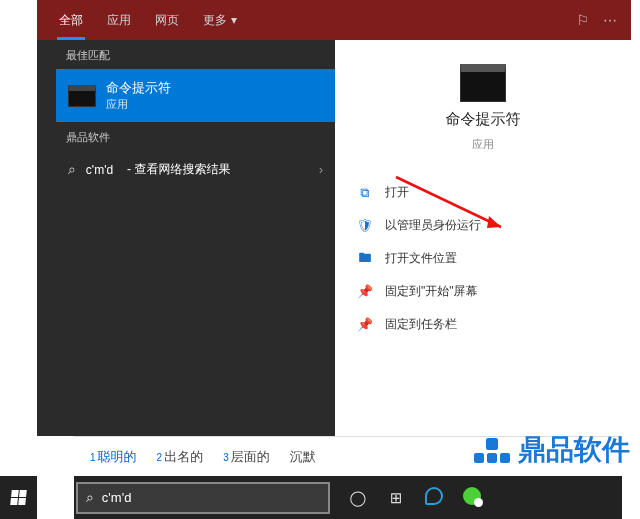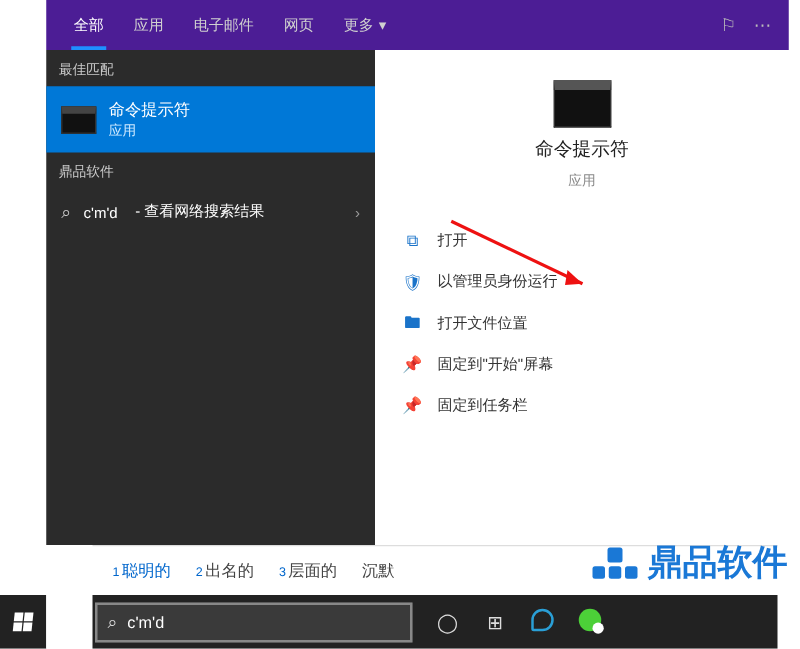--- a/index.html
+++ b/index.html
@@ -1,26 +1,26 @@
 <!DOCTYPE html>
 <html><head>
 <meta charset="utf-8">
 <style>
   * { margin: 0; padding: 0; box-sizing: border-box; font-family: "Microsoft YaHei", "Segoe UI", sans-serif; }
   body { width: 640px; height: 519px; background: #fff; position: relative; overflow: hidden; }
   .shell { position: absolute; left: 37px; top: 0; width: 594px; height: 519px; background: #fff; }
-  .tabs { height: 40px; background: #4c1d95; display: flex; align-items: center; color: #d0d0d0; font-size: 12px; padding-left: 10px; }
+  .tabs { height: 40px; background: #7f1d1d; display: flex; align-items: center; color: #d0d0d0; font-size: 12px; padding-left: 10px; }
   .tab { padding: 0 12px; height: 40px; display: flex; align-items: center; cursor: pointer; position: relative; }
   .tab.active { color: #fff; }
   .tab.active::after { content: ""; position: absolute; left: 10px; right: 10px; bottom: 0; height: 3px; background: #1e90ff; }
   .tab-more { display: flex; align-items: center; gap: 4px; justify-content: space-between; }
   .tabs-spacer { flex: 1; }
   .tabs-right { display: flex; align-items: center; gap: 14px; padding-right: 14px; color: #bbb; font-size: 14px; }
   .main { display: flex; height: 396px; }
-  .left { width: 263px; background: #2b2b2b; color: #ddd; display: flex; flex-direction: column; }
+  .left { width: 298px; background: #2b2b2b; color: #ddd; display: flex; flex-direction: column; padding-left: 19px; }
   .section-h { font-size: 11px; color: #ccc; padding: 8px 10px 6px; }
   .result-item { display: flex; align-items: center; gap: 10px; padding: 10px 12px; }
   .result-item.sel { background: #0078d7; color: #fff; }
   .app-ico { width: 28px; height: 22px; background: #111; border: 1px solid #333; border-top: 6px solid #444; }
   .result-txt .t1 { font-size: 13px; }
   .result-txt .t2 { font-size: 11px; color: #cde9ff; }
   .web-item { display: flex; align-items: center; padding: 10px 12px; gap: 10px; font-size: 12px; cursor: pointer; }
   .web-item .sico { font-size: 14px; color: #ccc; }
   .web-item .q { color: #fff; }
   .web-item .hint { color: #ffffff; margin-left: 4px; }
@@ -70,21 +70,20 @@
       <span></span>
       <span></span>
       <span></span>
     </div>
 </div>
 
 <div class="shell">
   <div class="tabs">
     <div class="tab active">全部</div>
     <div class="tab">应用</div>
-    <div class="tab">电子邮件</div>
     <div class="tab">网页</div>
     <div class="tab tab-more">
       <span>更多</span>
       <span>▾</span>
     </div>
     <div class="tabs-spacer"></div>
     <div class="tabs-right">
       <span>⚐</span>
       <span>⋯</span>
     </div>

